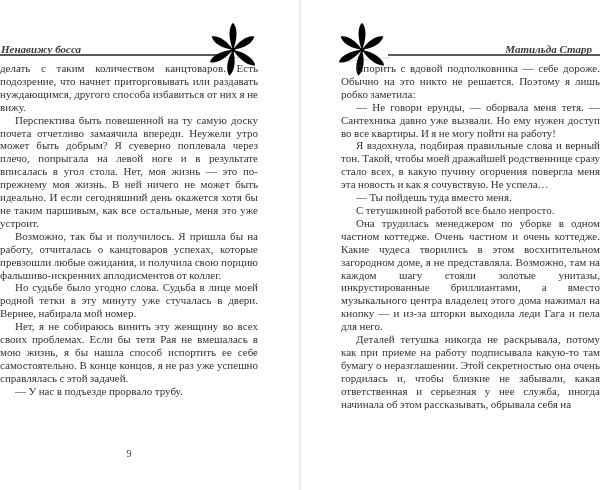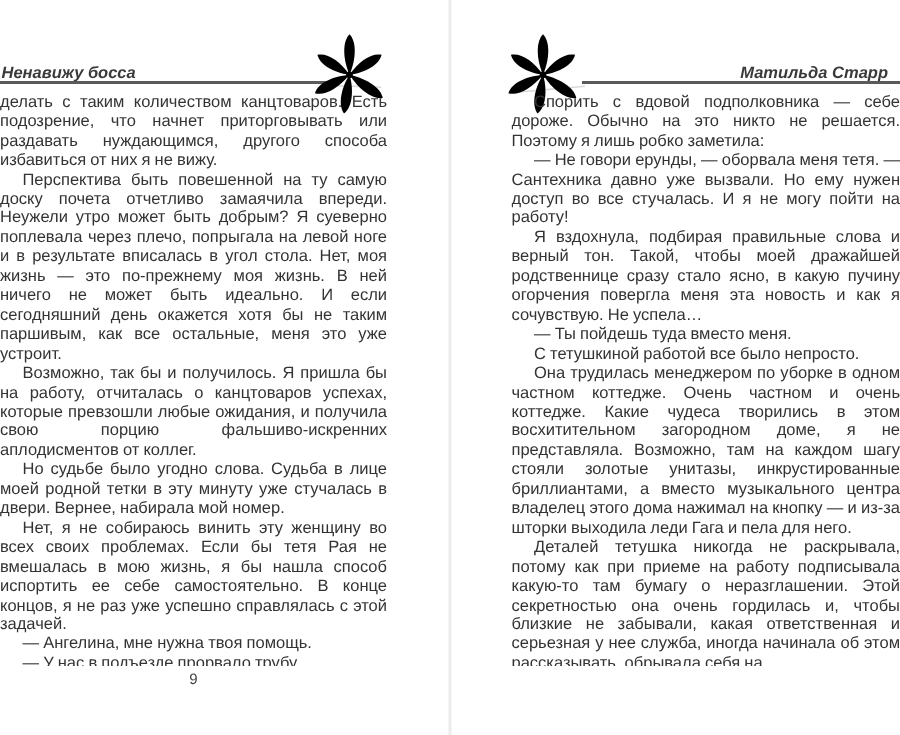--- a/index.html
+++ b/index.html
@@ -1,21 +1,21 @@
 <!DOCTYPE html>
 <html lang="ru"><head>
 <meta charset="utf-8">
 <style>
   html,body{margin:0;padding:0;background:#ffffff;}
   .spread{
     position:relative;
     width:600px;height:490px;
     background:#ffffff;
     overflow:hidden;
-    font-family:Liberation Sans, sans-serif;
+    font-family:Liberation Serif, serif;
     color:#333333;
   }
   .divider{
     position:absolute;left:299px;top:0;width:2px;height:490px;
     background:#ececec;
   }
   .page{position:absolute;top:0;width:300px;height:490px;}
   .page.left{left:0;}
   .page.right{left:300px;}
 
@@ -87,39 +87,38 @@
     <svg class="flower" viewBox="0 0 60 60">
       <use href="#flower-glyph"></use>
     </svg>
 
     <div class="body-text">
       <p class="noindent">делать с таким количеством канцтоваров. Есть подозрение, что начнет приторговывать или раздавать нуждающимся, другого способа избавиться от них я не вижу.</p>
       <p>Перспектива быть повешенной на ту самую доску почета отчетливо замаячила впереди. Неужели утро может быть добрым? Я суеверно поплевала через плечо, попрыгала на левой ноге и в результате вписалась в угол стола. Нет, моя жизнь — это по-прежнему моя жизнь. В ней ничего не может быть идеально. И если сегодняшний день окажется хотя бы не таким паршивым, как все остальные, меня это уже устроит.</p>
       <p>Возможно, так бы и получилось. Я пришла бы на работу, отчиталась о канцтоваров успехах, которые превзошли любые ожидания, и получила свою порцию фальшиво-искренних аплодисментов от коллег.</p>
       <p>Но судьбе было угодно слова. Судьба в лице моей родной тетки в эту минуту уже стучалась в двери. Вернее, набирала мой номер.</p>
       <p>Нет, я не собираюсь винить эту женщину во всех своих проблемах. Если бы тетя Рая не вмешалась в мою жизнь, я бы нашла способ испортить ее себе самостоятельно. В конце концов, я не раз уже успешно справлялась с этой задачей.</p>
-      <p>— Ангелина, мне нужна твоя помощь.</p>
       <p>— У нас в подъезде прорвало трубу.</p>
     </div>
 
     <div class="pagenum">9</div>
   </section>
 
   <section class="page right">
     <span class="running-head">Матильда Старр</span>
     <div class="rule"></div>
     <div class="stem"></div>
     <svg class="flower" viewBox="0 0 60 60">
       <use href="#flower-glyph"></use>
     </svg>
 
     <div class="body-text">
       <p>Спорить с вдовой подполковника — себе дороже. Обычно на это никто не решается. Поэтому я лишь робко заметила:</p>
-      <p>— Не говори ерунды, — оборвала меня тетя. — Сантехника давно уже вызвали. Но ему нужен доступ во все стучалась. И я не могу пойти на работу!</p>
-      <p>Я вздохнула, подбирая правильные слова и верный тон. Такой, чтобы моей дражайшей родственнице сразу стало ясно, в какую пучину огорчения повергла меня эта новость и как я сочувствую. Не успела…</p>
+      <p>— Не говори ерунды, — оборвала меня тетя. — Сантехника давно уже вызвали. Но ему нужен доступ во все квартиры. И я не могу пойти на работу!</p>
+      <p>Я вздохнула, подбирая правильные слова и верный тон. Такой, чтобы моей дражайшей родственнице сразу стало всех, в какую пучину огорчения повергла меня эта новость и как я сочувствую. Не успела…</p>
       <p>— Ты пойдешь туда вместо меня.</p>
       <p>С тетушкиной работой все было непросто.</p>
       <p>Она трудилась менеджером по уборке в одном частном коттедже. Очень частном и очень коттедже. Какие чудеса творились в этом восхитительном загородном доме, я не представляла. Возможно, там на каждом шагу стояли золотые унитазы, инкрустированные бриллиантами, а вместо музыкального центра владелец этого дома нажимал на кнопку — и из-за шторки выходила леди Гага и пела для него.</p>
       <p>Деталей тетушка никогда не раскрывала, потому как при приеме на работу подписывала какую-то там бумагу о неразглашении. Этой секретностью она очень гордилась и, чтобы близкие не забывали, какая ответственная и серьезная у нее служба, иногда начинала об этом рассказывать, обрывала себя на</p>
     </div>
 
   </section>
 </div>
 
 </body></html>

